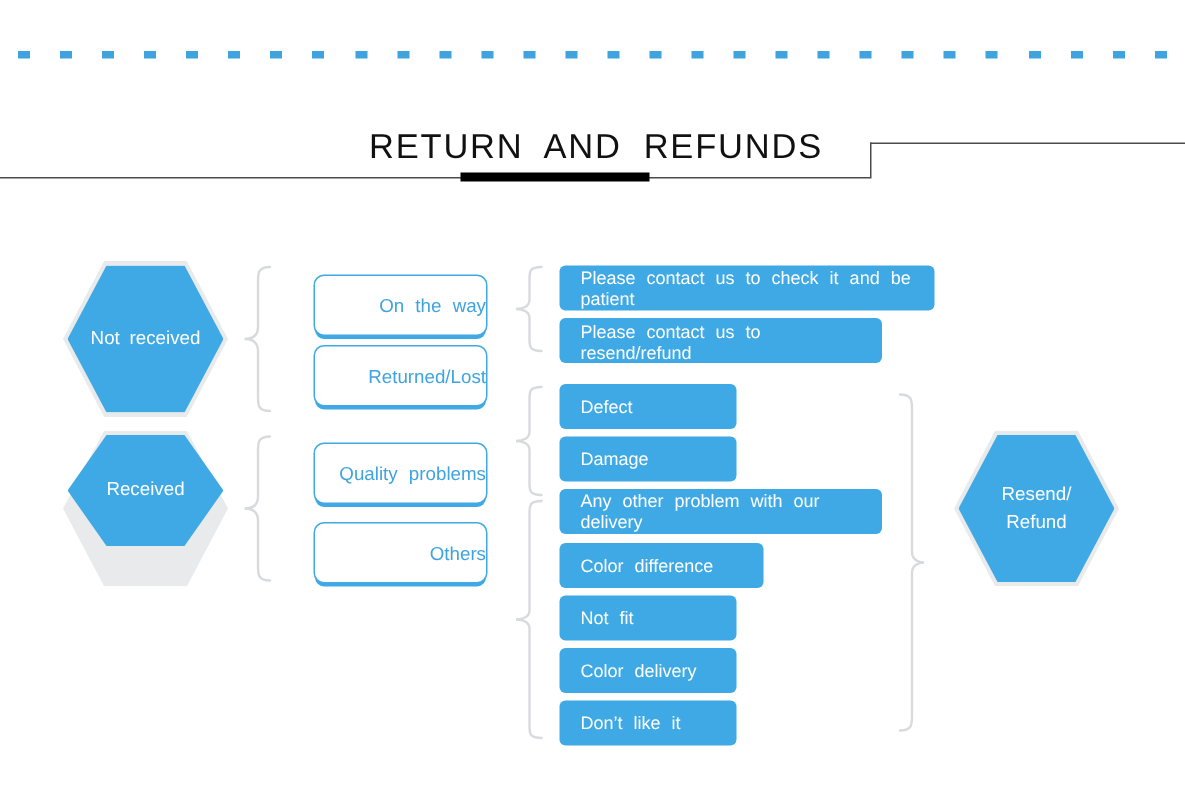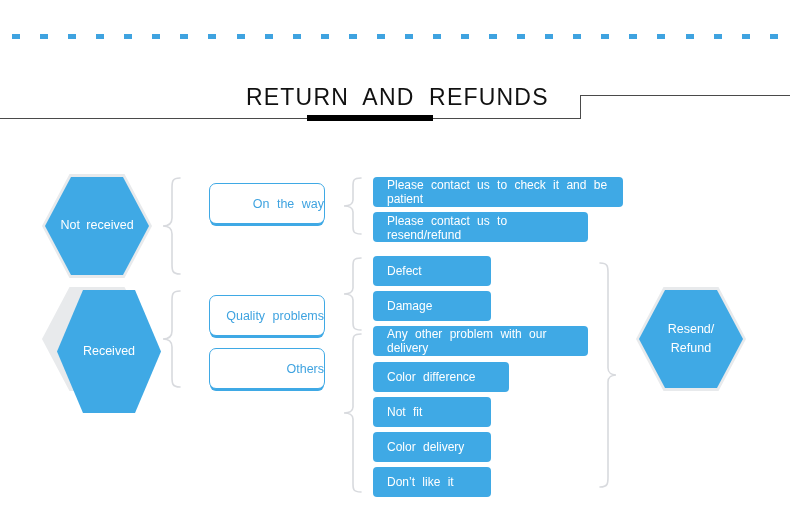--- a/index.html
+++ b/index.html
@@ -195,37 +195,40 @@
   <div class="rule-step-v"></div>
   <div class="rule-right"></div>
   <div class="rule-accent"></div>
 
   <div class="hex-shadow" style="left:42px; top:174px; width:110px; height:104px;"></div>
   <div class="hex" style="left:45px; top:177px; width:104px; height:98px;">
     <span>Not  received</span>
   </div>
 
   <div class="hex-shadow" style="left:42px; top:287px; width:110px; height:104px;"></div>
-  <div class="hex" style="left:57px; top:290px; width:104px; height:123px;">
+  <div class="hex" style="left:45px; top:290px; width:104px; height:74px;">
     <span>Received</span>
   </div>
 
   <div class="brace" style="left:160px; top:176px;">
     <svg width="22" height="100" viewBox="0 0 22 100" fill="none" stroke="#d8dade" stroke-width="1.6" stroke-linecap="round">
       <path d="M20 2 C12 2 12 6 12 12 L12 42 C12 48 8 50 3 50 C8 50 12 52 12 58 L12 88 C12 94 12 98 20 98"></path>
     </svg>
   </div>
   <div class="brace" style="left:160px; top:289px;">
     <svg width="22" height="100" viewBox="0 0 22 100" fill="none" stroke="#d8dade" stroke-width="1.6" stroke-linecap="round">
       <path d="M20 2 C12 2 12 6 12 12 L12 42 C12 48 8 50 3 50 C8 50 12 52 12 58 L12 88 C12 94 12 98 20 98"></path>
     </svg>
   </div>
 
   <div class="card-outline" style="left:209px; top:183px; width:116px; height:41px;">
     <span>On  the  way</span>
+  </div>
+  <div class="card-outline" style="left:209px; top:230px; width:116px; height:41px;">
+    <span>Returned/Lost</span>
   </div>
   <div class="card-outline" style="left:209px; top:284px; width:116px; height:41px;margin-top:11px;">
     <span>Quality  problems</span>
   </div>
   <div class="card-outline" style="left:209px; top:348px; width:116px; height:41px;">
     <span>Others</span>
   </div>
 
   <div class="brace" style="left:341px; top:176px;">
     <svg width="22" height="60" viewBox="0 0 22 60" fill="none" stroke="#d8dade" stroke-width="1.6" stroke-linecap="round">

